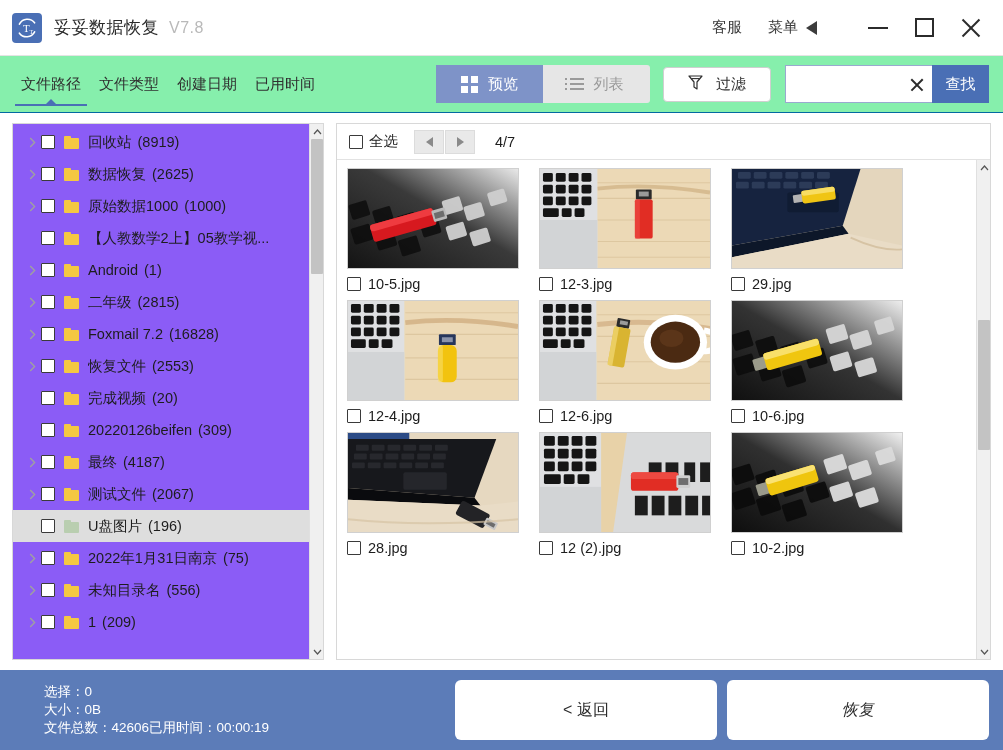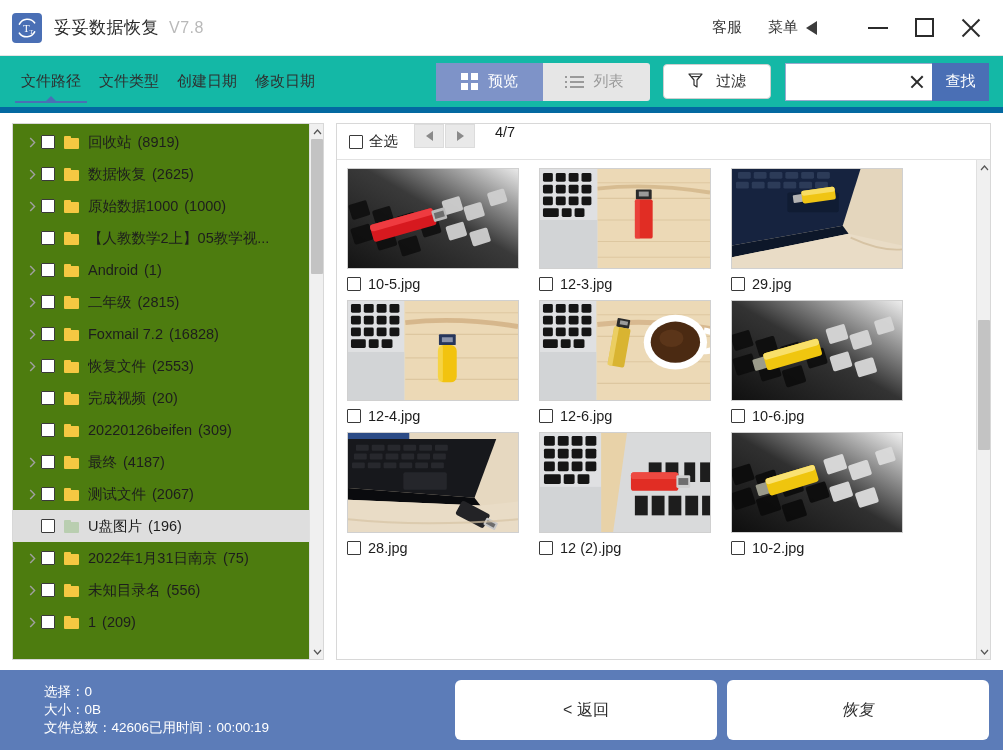--- a/index.html
+++ b/index.html
@@ -52,22 +52,22 @@
   .wclose:before, .wclose:after {
     content: ""; position: absolute; left: 0; top: 10px; width: 24px; height: 2px; background: #2b2b2b;
   }
   .wclose:before { transform: rotate(45deg); }
   .wclose:after  { transform: rotate(-45deg); }
 
   
   .toolbar {
     height: 57px; flex: 0 0 57px;
     display: flex; align-items: center;
-    background: #14b8a6;
-    border-bottom: 6px solid #0369a1;
+    background: #86efac;
+    border-bottom: 1px solid #0369a1;
     padding-left: 12px; padding-right: 14px;
   }
   .tabs { display: flex; align-items: flex-end; height: 57px; }
   .tab {
     position: relative; height: 57px; display: flex; align-items: center;
     padding: 0 9px; font-size: 15px; color: #2f2f2f; cursor: pointer; white-space: nowrap;
   }
   .tab.active { color: #2f2f2f; }
   .tab .underline {
     position: absolute; left: 3px; right: 3px; bottom: 7px; height: 2px; background: #4a6fb5;
@@ -118,21 +118,21 @@
   .find-btn {
     width: 57px; height: 38px; background: #4a6fb5; color: #fff; font-size: 15px;
     display: flex; align-items: center; justify-content: center; cursor: pointer;
   }
 
   
   .body { flex: 1 1 auto; display: flex; padding: 10px 12px 0 12px; min-height: 0; background: #fff; }
 
   
   .tree-panel {
-    width: 312px; flex: 0 0 312px; border: 1px solid #d8d8d8; background: #4d7c0f;
+    width: 312px; flex: 0 0 312px; border: 1px solid #d8d8d8; background: #8b5cf6;
     position: relative; overflow: hidden;
   }
   .tree-scroll { position: absolute; inset: 0 14px 0 0; overflow: hidden; padding-top: 2px; }
   .tree-row {
     height: 32px; display: flex; align-items: center; padding-left: 10px; cursor: pointer;
     white-space: nowrap; font-size: 14.5px; color: #1d1d1d;
   }
   .tree-row.selected { background: #dedede; }
   .chev {
     width: 18px; flex: 0 0 18px; display: flex; align-items: center; justify-content: center;
@@ -168,21 +168,21 @@
   }
   .vscroll .arrow-up { top: 0; } .vscroll .arrow-dn { bottom: 0; }
   .vthumb { position: absolute; left: 1px; width: 12px; background: #c3c3c3; border-radius: 1px; cursor: pointer; }
 
   
   .content-panel {
     flex: 1 1 auto; margin-left: 12px; border: 1px solid #d8d8d8; background: #fff;
     display: flex; flex-direction: column; min-width: 0; overflow: hidden;
   }
   .content-head {
-    height: 36px; flex: 0 0 36px; display: flex; 
+    height: 36px; flex: 0 0 36px; display: flex; align-items: center;
     border-bottom: 1px solid #e2e2e2; padding-left: 12px; background: #fff;
   }
   .selall { display: flex; align-items: center; cursor: pointer; font-size: 14.5px; color: #1d1d1d; }
   .selall .cbox { margin-right: 6px; }
   .pagebtns { display: flex; margin-left: 16px; gap: 1px; }
   .pagebtn {
     width: 30px; height: 24px; background: #e9e9e9; border: 1px solid #dcdcdc;
     display: flex; align-items: center; justify-content: center; cursor: pointer;
   }
   .pg-prev { width:0;height:0;border-top:5px solid transparent;border-bottom:5px solid transparent;border-right:7px solid #8a8a8a; }
@@ -257,21 +257,21 @@
         <span class="underline"></span>
         <span class="uarrow"></span>
       </div>
       <div class="tab">
         <span>文件类型</span>
       </div>
       <div class="tab">
         <span>创建日期</span>
       </div>
       <div class="tab">
-        <span>修改日期</span>
+        <span>已用时间</span>
       </div>
     </div>
 
     <div class="tb2-spacer"></div>
 
     <div class="segmented">
       <div class="seg on">
         <span class="grid-icon">
             <i></i>
             <i></i>

